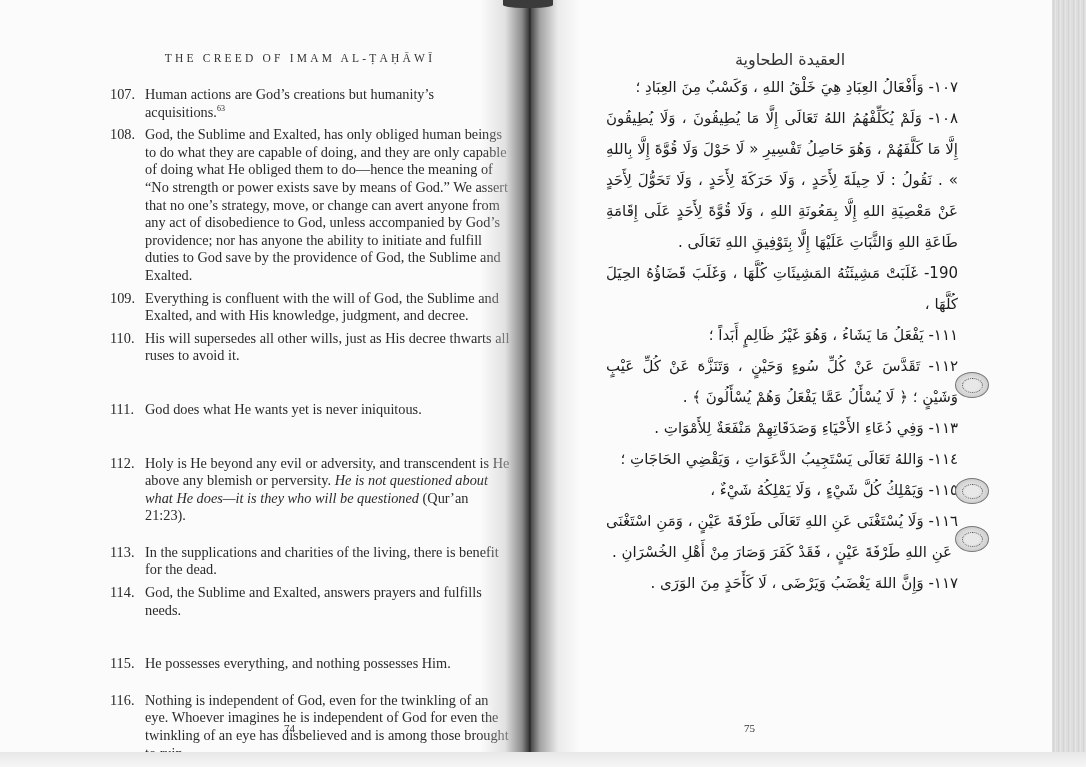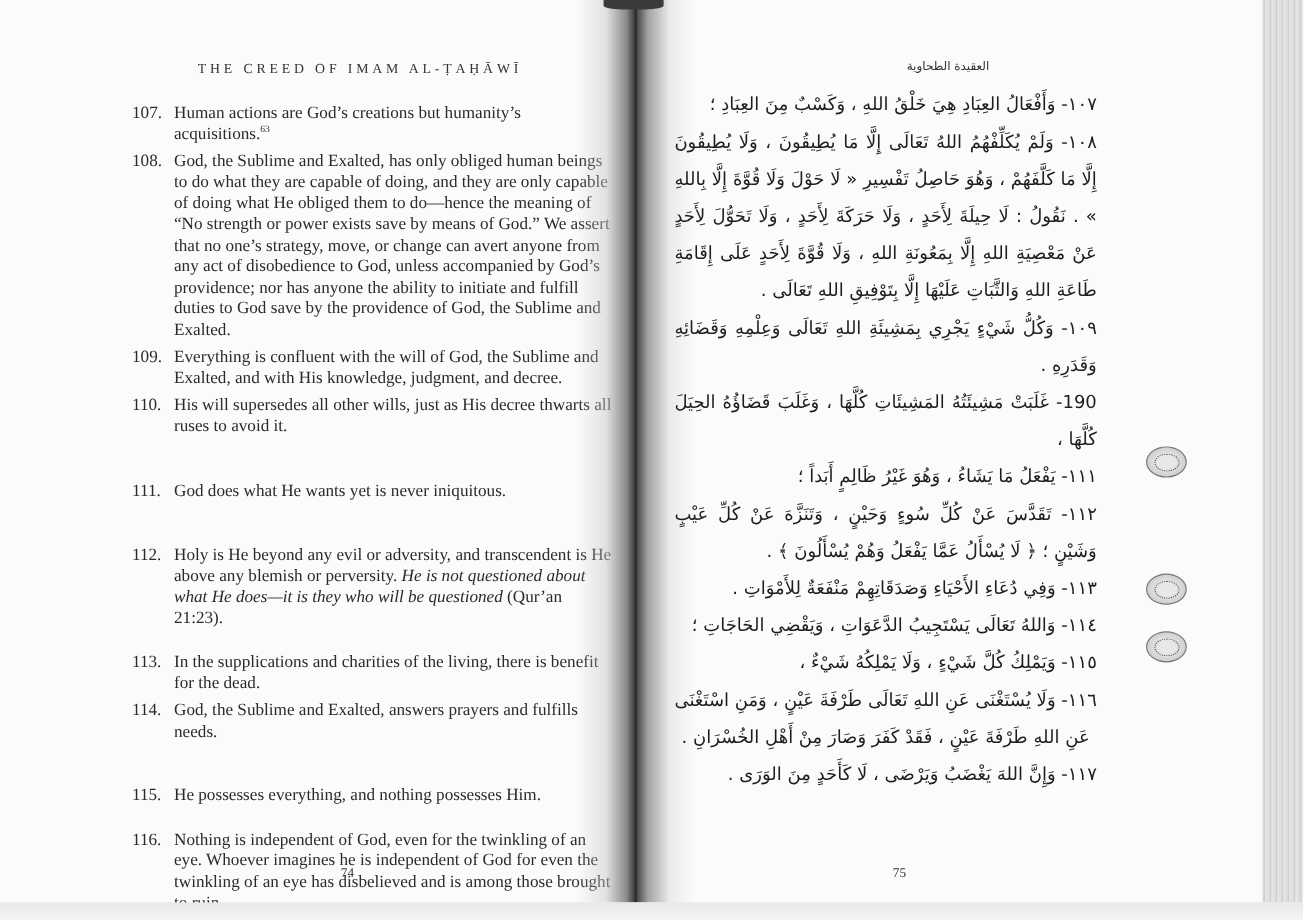--- a/index.html
+++ b/index.html
@@ -32,23 +32,23 @@
   .entry .text { flex: 1; }
   .entry.gap-after { margin-bottom: 19px; margin-top: 36px; }
   .entry i { font-style: italic; }
   sup.fn { font-size: 8px; vertical-align: super; line-height: 0; text-align: center; }
 
   .page-num { position: absolute; top: 722px; font-size: 11px; color: #333; }
   .page-num.left { left: 284px; }
   .page-num.right { left: 744px; }
 
   .ar-head { position: absolute; top: 50px; left: 720px; width: 140px; text-align: center;
-    font-family: "DejaVu Sans", sans-serif; font-size: 10px; direction: rtl; color: #333; }
+    font-family: "DejaVu Sans", sans-serif; font-size: 16px; direction: rtl; color: #333; }
 
-  .ar-list { position: absolute; left: 562px; top: 72px; width: 352px; direction: rtl; }
+  .ar-list { position: absolute; left: 606px; top: 72px; width: 352px; direction: rtl; }
   .ar-entry { font-family: "DejaVu Sans", sans-serif; font-size: 15px; line-height: 31px; text-align: justify;
     text-align-last: right; color: #1d1d1d; }
   .ar-entry.center-last { text-align-last: center; }
 
   .medallion { position: absolute; left: 955px; width: 34px; height: 26px; border-radius: 50%;
     border: 1.5px solid #777; background: radial-gradient(ellipse, #e8e8e8 30%, #cfcfcf 70%); }
   .medallion::after { content: ""; position: absolute; left: 6px; top: 5px; width: 19px; height: 13px;
     border-radius: 50%; border: 1px dotted #555; }
 </style>
 </head>
@@ -112,21 +112,20 @@
   <div class="gutter"></div>
   <div class="gutter-top"></div>
 
   <div class="page page-right"></div>
 
   <div class="ar-head">العقيدة الطحاوية</div>
 
   <div class="ar-list">
     <p class="ar-entry">١٠٧- وَأَفْعَالُ العِبَادِ هِيَ خَلْقُ اللهِ ، وَكَسْبٌ مِنَ العِبَادِ ؛</p>
     <p class="ar-entry">١٠٨- وَلَمْ يُكَلِّفْهُمُ اللهُ تَعَالَى إِلَّا مَا يُطِيقُونَ ، وَلَا يُطِيقُونَ إِلَّا مَا كَلَّفَهُمْ ، وَهُوَ حَاصِلُ تَفْسِيرِ « لَا حَوْلَ وَلَا قُوَّةَ إِلَّا بِاللهِ » . نَقُولُ : لَا حِيلَةَ لِأَحَدٍ ، وَلَا حَرَكَةَ لِأَحَدٍ ، وَلَا تَحَوُّلَ لِأَحَدٍ عَنْ مَعْصِيَةِ اللهِ إِلَّا بِمَعُونَةِ اللهِ ، وَلَا قُوَّةَ لِأَحَدٍ عَلَى إِقَامَةِ طَاعَةِ اللهِ وَالثَّبَاتِ عَلَيْهَا إِلَّا بِتَوْفِيقِ اللهِ تَعَالَى .</p>
-    <p class="ar-entry">١٠٩- وَكُلُّ شَيْءٍ يَجْرِي بِمَشِيئَةِ اللهِ تَعَالَى وَعِلْمِهِ وَقَضَائِهِ وَقَدَرِهِ .</p>
     <p class="ar-entry">190- غَلَبَتْ مَشِيئَتُهُ المَشِيئَاتِ كُلَّهَا ، وَغَلَبَ قَضَاؤُهُ الحِيَلَ كُلَّهَا ،</p>
     <p class="ar-entry">١١١- يَفْعَلُ مَا يَشَاءُ ، وَهُوَ غَيْرُ ظَالِمٍ أَبَداً ؛</p>
     <p class="ar-entry">١١٢- تَقَدَّسَ عَنْ كُلِّ سُوءٍ وَحَيْنٍ ، وَتَنَزَّهَ عَنْ كُلِّ عَيْبٍ وَشَيْنٍ ؛ ﴿ لَا يُسْأَلُ عَمَّا يَفْعَلُ وَهُمْ يُسْأَلُونَ ﴾ .</p>
     <p class="ar-entry">١١٣- وَفِي دُعَاءِ الأَحْيَاءِ وَصَدَقَاتِهِمْ مَنْفَعَةٌ لِلأَمْوَاتِ .</p>
     <p class="ar-entry">١١٤- وَاللهُ تَعَالَى يَسْتَجِيبُ الدَّعَوَاتِ ، وَيَقْضِي الحَاجَاتِ ؛</p>
     <p class="ar-entry">١١٥- وَيَمْلِكُ كُلَّ شَيْءٍ ، وَلَا يَمْلِكُهُ شَيْءٌ ،</p>
     <p class="ar-entry center-last">١١٦- وَلَا يُسْتَغْنَى عَنِ اللهِ تَعَالَى طَرْفَةَ عَيْنٍ ، وَمَنِ اسْتَغْنَى عَنِ اللهِ طَرْفَةَ عَيْنٍ ، فَقَدْ كَفَرَ وَصَارَ مِنْ أَهْلِ الخُسْرَانِ .</p>
     <p class="ar-entry">١١٧- وَإِنَّ اللهَ يَغْضَبُ وَيَرْضَى ، لَا كَأَحَدٍ مِنَ الوَرَى .</p>
   </div>
 

